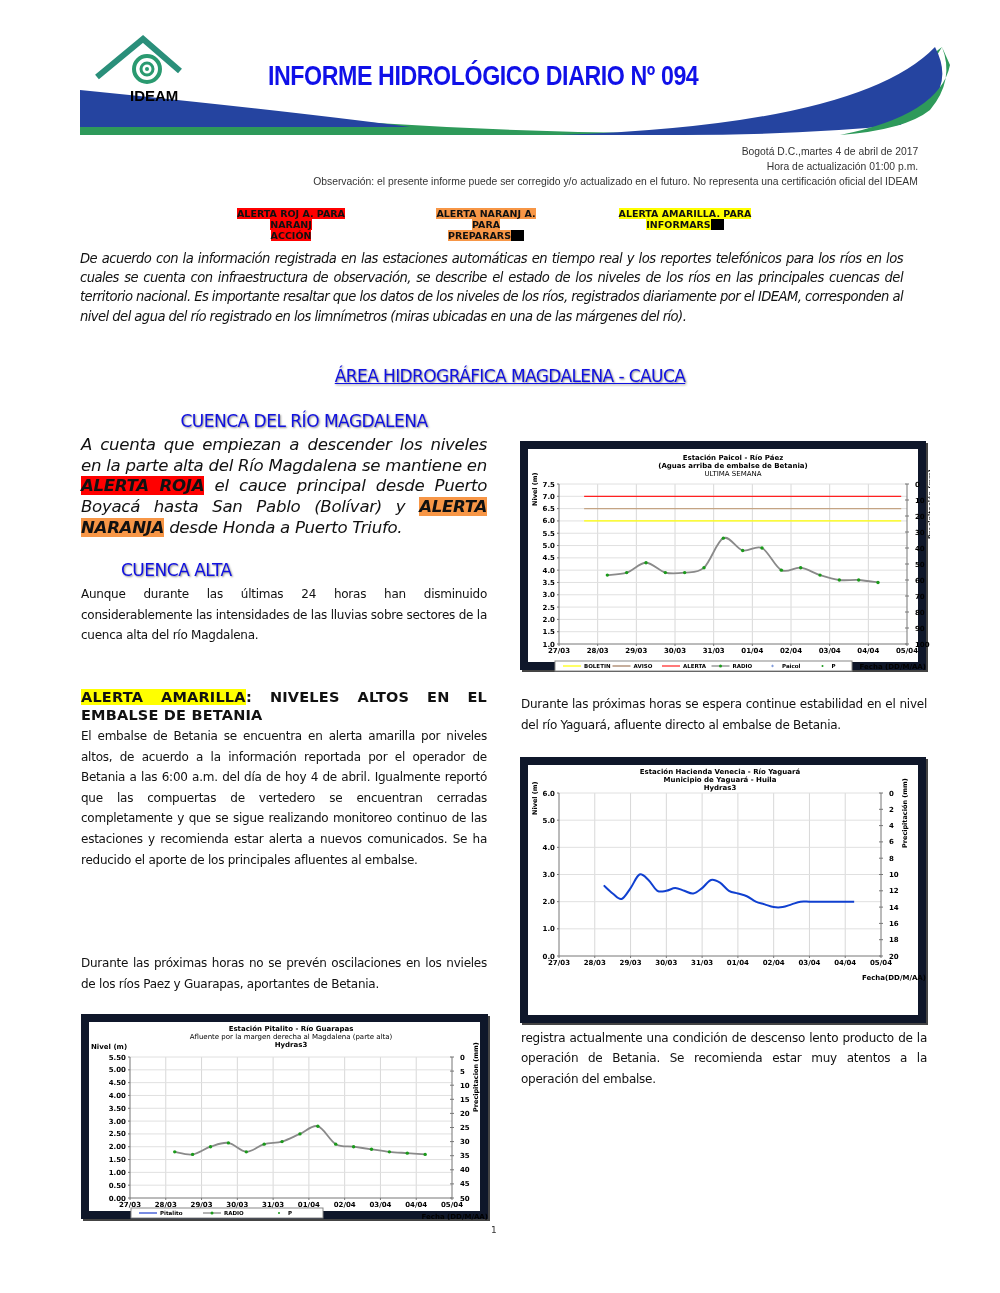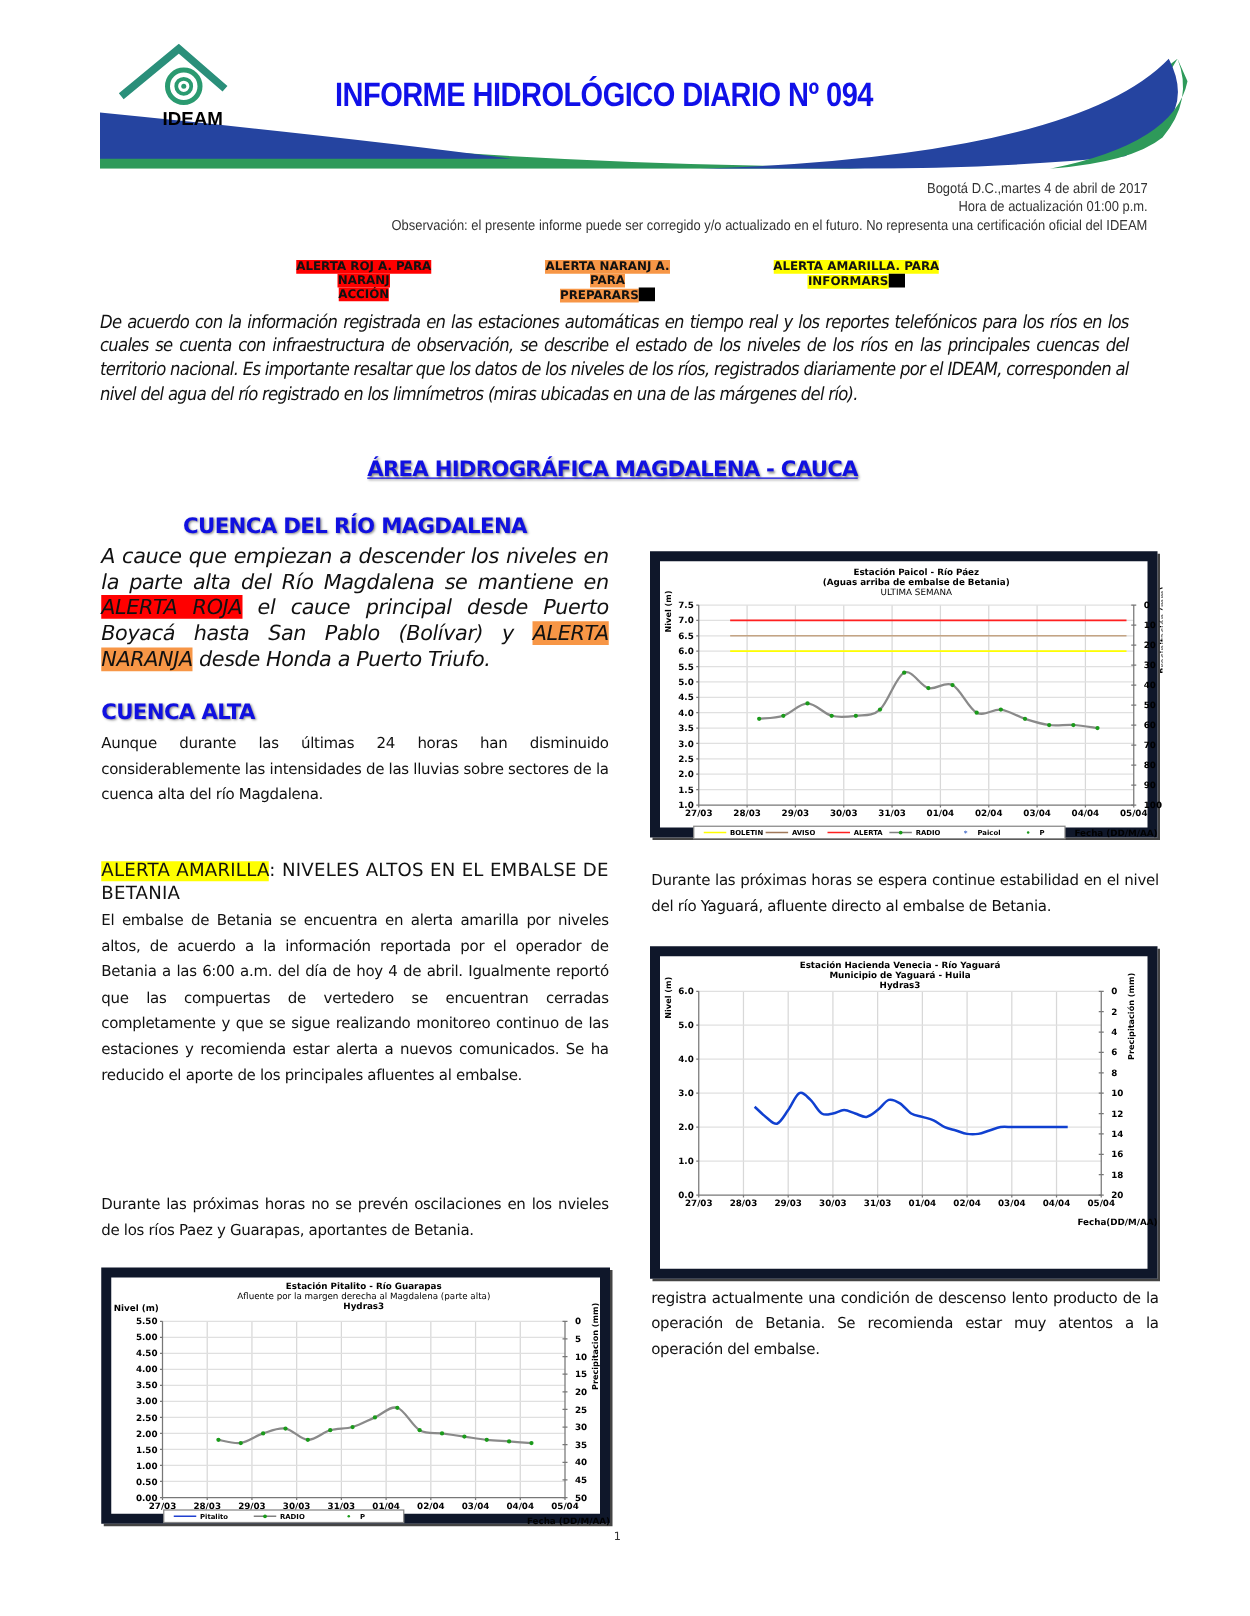--- a/index.html
+++ b/index.html
@@ -11,27 +11,27 @@
   #logo { position: absolute; left: 5px; top: 0; width: 130px; height: 75px; }
   #logo-text { position: absolute; left: 45px; top: 52px; font-family: "Liberation Sans", sans-serif; font-weight: bold; color: #000000; font-size: 15px; }
   #title { position: absolute; left: 188px; top: 26px; font-family: "Liberation Sans", sans-serif; font-weight: bold; font-size: 27px; color: #1010e8; letter-spacing: -0.5px; transform: scaleX(0.86); transform-origin: left; white-space: nowrap; }
   .meta { right: 82px; font-family: "Liberation Sans", sans-serif; font-size: 11.5px; color: #333; text-align: right; white-space: nowrap; transform: scaleX(0.9); transform-origin: right; }
   .legend-box { font-family: "DejaVu Sans", sans-serif; font-weight: bold; font-size: 9.5px; text-align: center; line-height: 11px; }
   .hl-red { background: #ff0000; }
   .hl-orange { background: #f79646; }
   .hl-yellow { background: #ffff00; }
   .blk { display: inline-block; width: 13px; height: 11px; background: #000; vertical-align: -2px; }
   #intro { left: 80px; top: 248px; width: 823px; font-size: 14.6px; font-style: italic; line-height: 19.2px; text-align: justify; font-family: "DejaVu Sans Condensed", "DejaVu Sans", sans-serif; letter-spacing: -0.55px; }
-  .sec-title { font-family: "DejaVu Sans", sans-serif; font-weight: bold; color: #1010e0; text-shadow: 1px 1px 2px #888; }
+  .sec-title { font-family: "DejaVu Sans", sans-serif; font-weight: normal; color: #1010e0; text-shadow: 1px 1px 2px #888; padding-left: 40px; }
   #area-title { left: 0; width: 980px; top: 366px; text-align: center; font-size: 17px; text-decoration: underline; letter-spacing: -0.6px; }
   .col-left { left: 81px; width: 406px; }
   .col-right { left: 521px; width: 406px; }
   .body-text { font-size: 12px; line-height: 20.6px; text-align: justify; letter-spacing: -0.25px; }
   .it { font-style: italic; }
-  .bold { font-weight: normal; }
+  .bold { font-weight: bold; }
   .chart { border: 8px solid #0f172a; background: #fff; box-shadow: 2px 2px 0 #444; }
   .chart svg { display: block; }
   #page-num { left: 491px; top: 1225px; font-size: 9px; color: #333; }
 </style>
 </head>
 <body>
 
 <div id="header" class="abs">
   <svg class="banner" width="900" height="100" viewBox="0 0 900 100">
     <path d="M0,62 Q300,95 560,98 Q760,90 845,25 L862,12 Q820,90 600,100 L0,100 Z" fill="#2e9a5a"></path>
@@ -68,21 +68,21 @@
   <span class="hl-yellow">INFORMARS</span><span class="blk"></span>
 </div>
 
 <p id="intro" class="abs">De acuerdo con la información registrada en las estaciones automáticas en tiempo real y los reportes telefónicos para los ríos en los cuales se cuenta con infraestructura de observación, se describe el estado de los niveles de los ríos en las principales cuencas del territorio nacional. Es importante resaltar que los datos de los niveles de los ríos, registrados diariamente por el IDEAM, corresponden al nivel del agua del río registrado en los limnímetros (miras ubicadas en una de las márgenes del río).</p>
 
 <div id="area-title" class="abs sec-title">ÁREA HIDROGRÁFICA MAGDALENA - CAUCA</div>
 
 <div class="abs sec-title" style="left:81px; width:406px; top:411px; text-align:center; font-size:17px; letter-spacing:-0.5px;">CUENCA DEL RÍO MAGDALENA</div>
 
 <p class="abs col-left body-text it" style="top:435px; font-size:16.6px; line-height:20.7px; letter-spacing:-0.3px;">
-  <span>A cauce que empiezan a descender los niveles en la parte alta del Río Magdalena se mantiene en</span>
+  <span>A cuenta que empiezan a descender los niveles en la parte alta del Río Magdalena se mantiene en</span>
   <span class="hl-red bold">ALERTA ROJA</span>
   <span>el cauce principal desde Puerto Boyacá hasta San Pablo (Bolívar) y</span>
   <span class="hl-orange bold">ALERTA NARANJA</span>
   <span>desde Honda a Puerto Triufo.</span>
 </p>
 
 <div class="abs sec-title" style="left:81px; top:560px; font-size:17px; letter-spacing:-0.5px;">CUENCA ALTA</div>
 <p class="abs col-left body-text" style="top:584px;">Aunque durante las últimas 24 horas han disminuido considerablemente las intensidades de las lluvias sobre sectores de la cuenca alta del río Magdalena.</p>
 
 <p class="abs col-left bold" style="top:688px; font-size:14.5px; line-height:18px; text-align:justify; letter-spacing:0.2px;">

